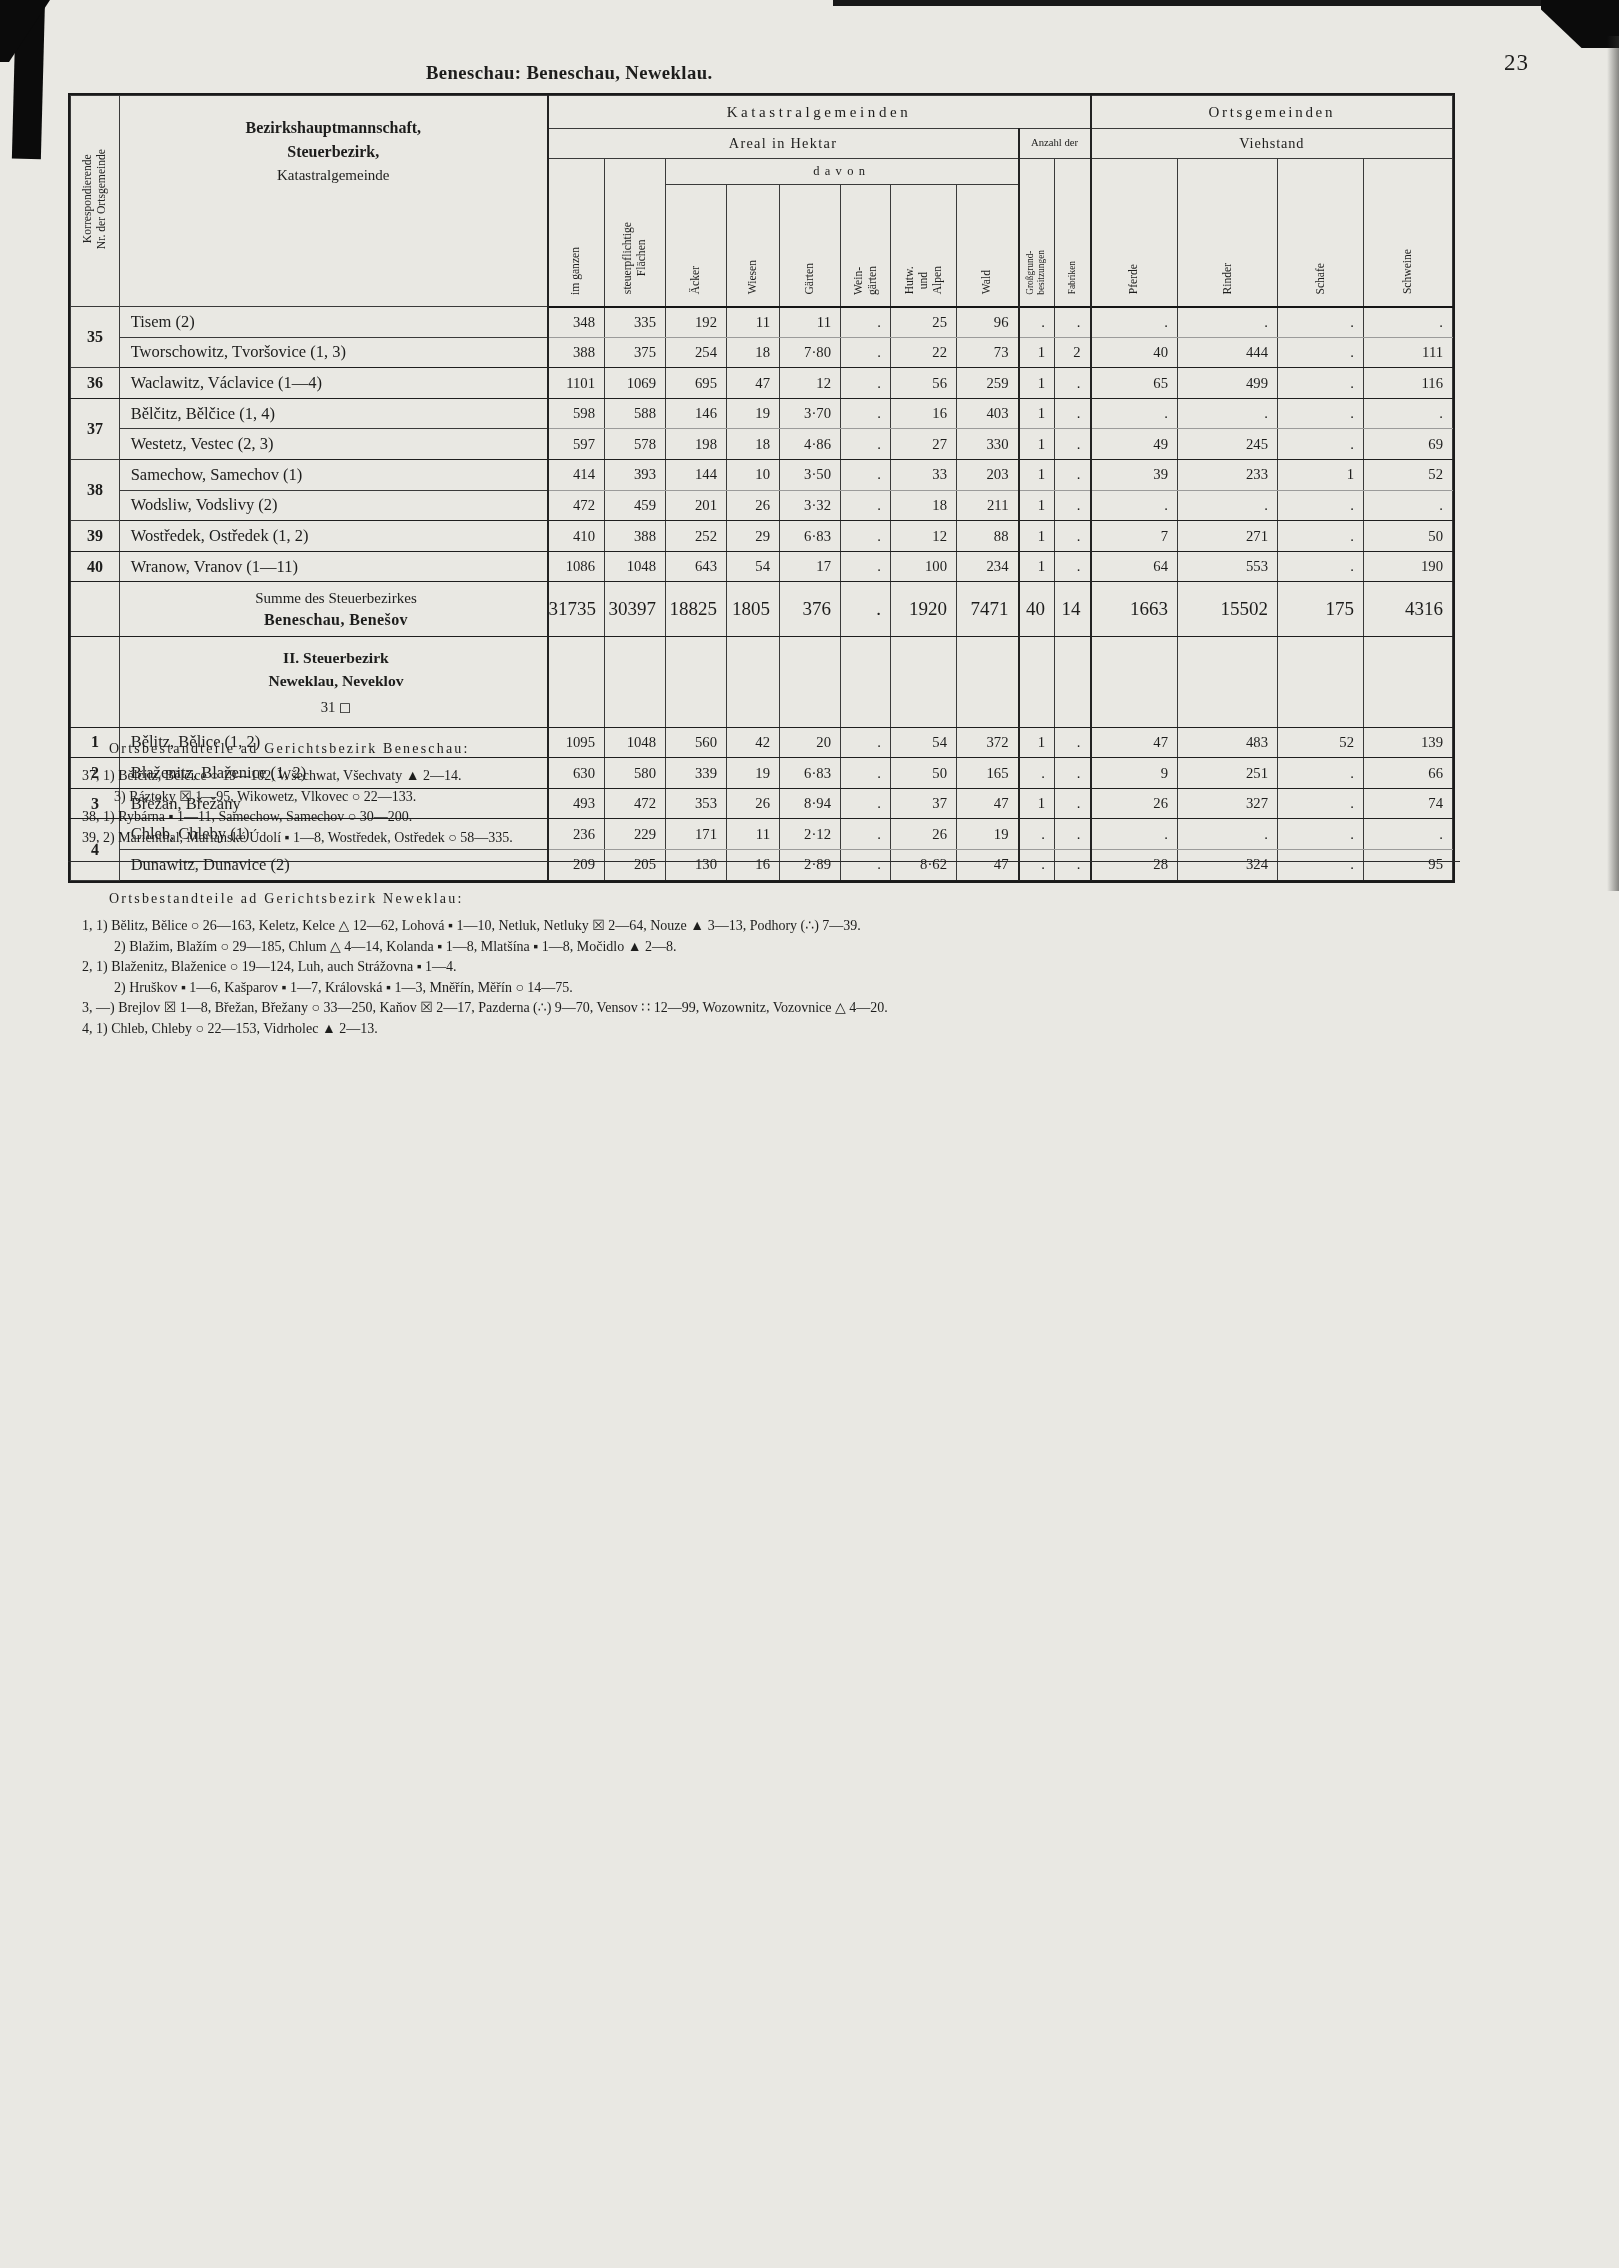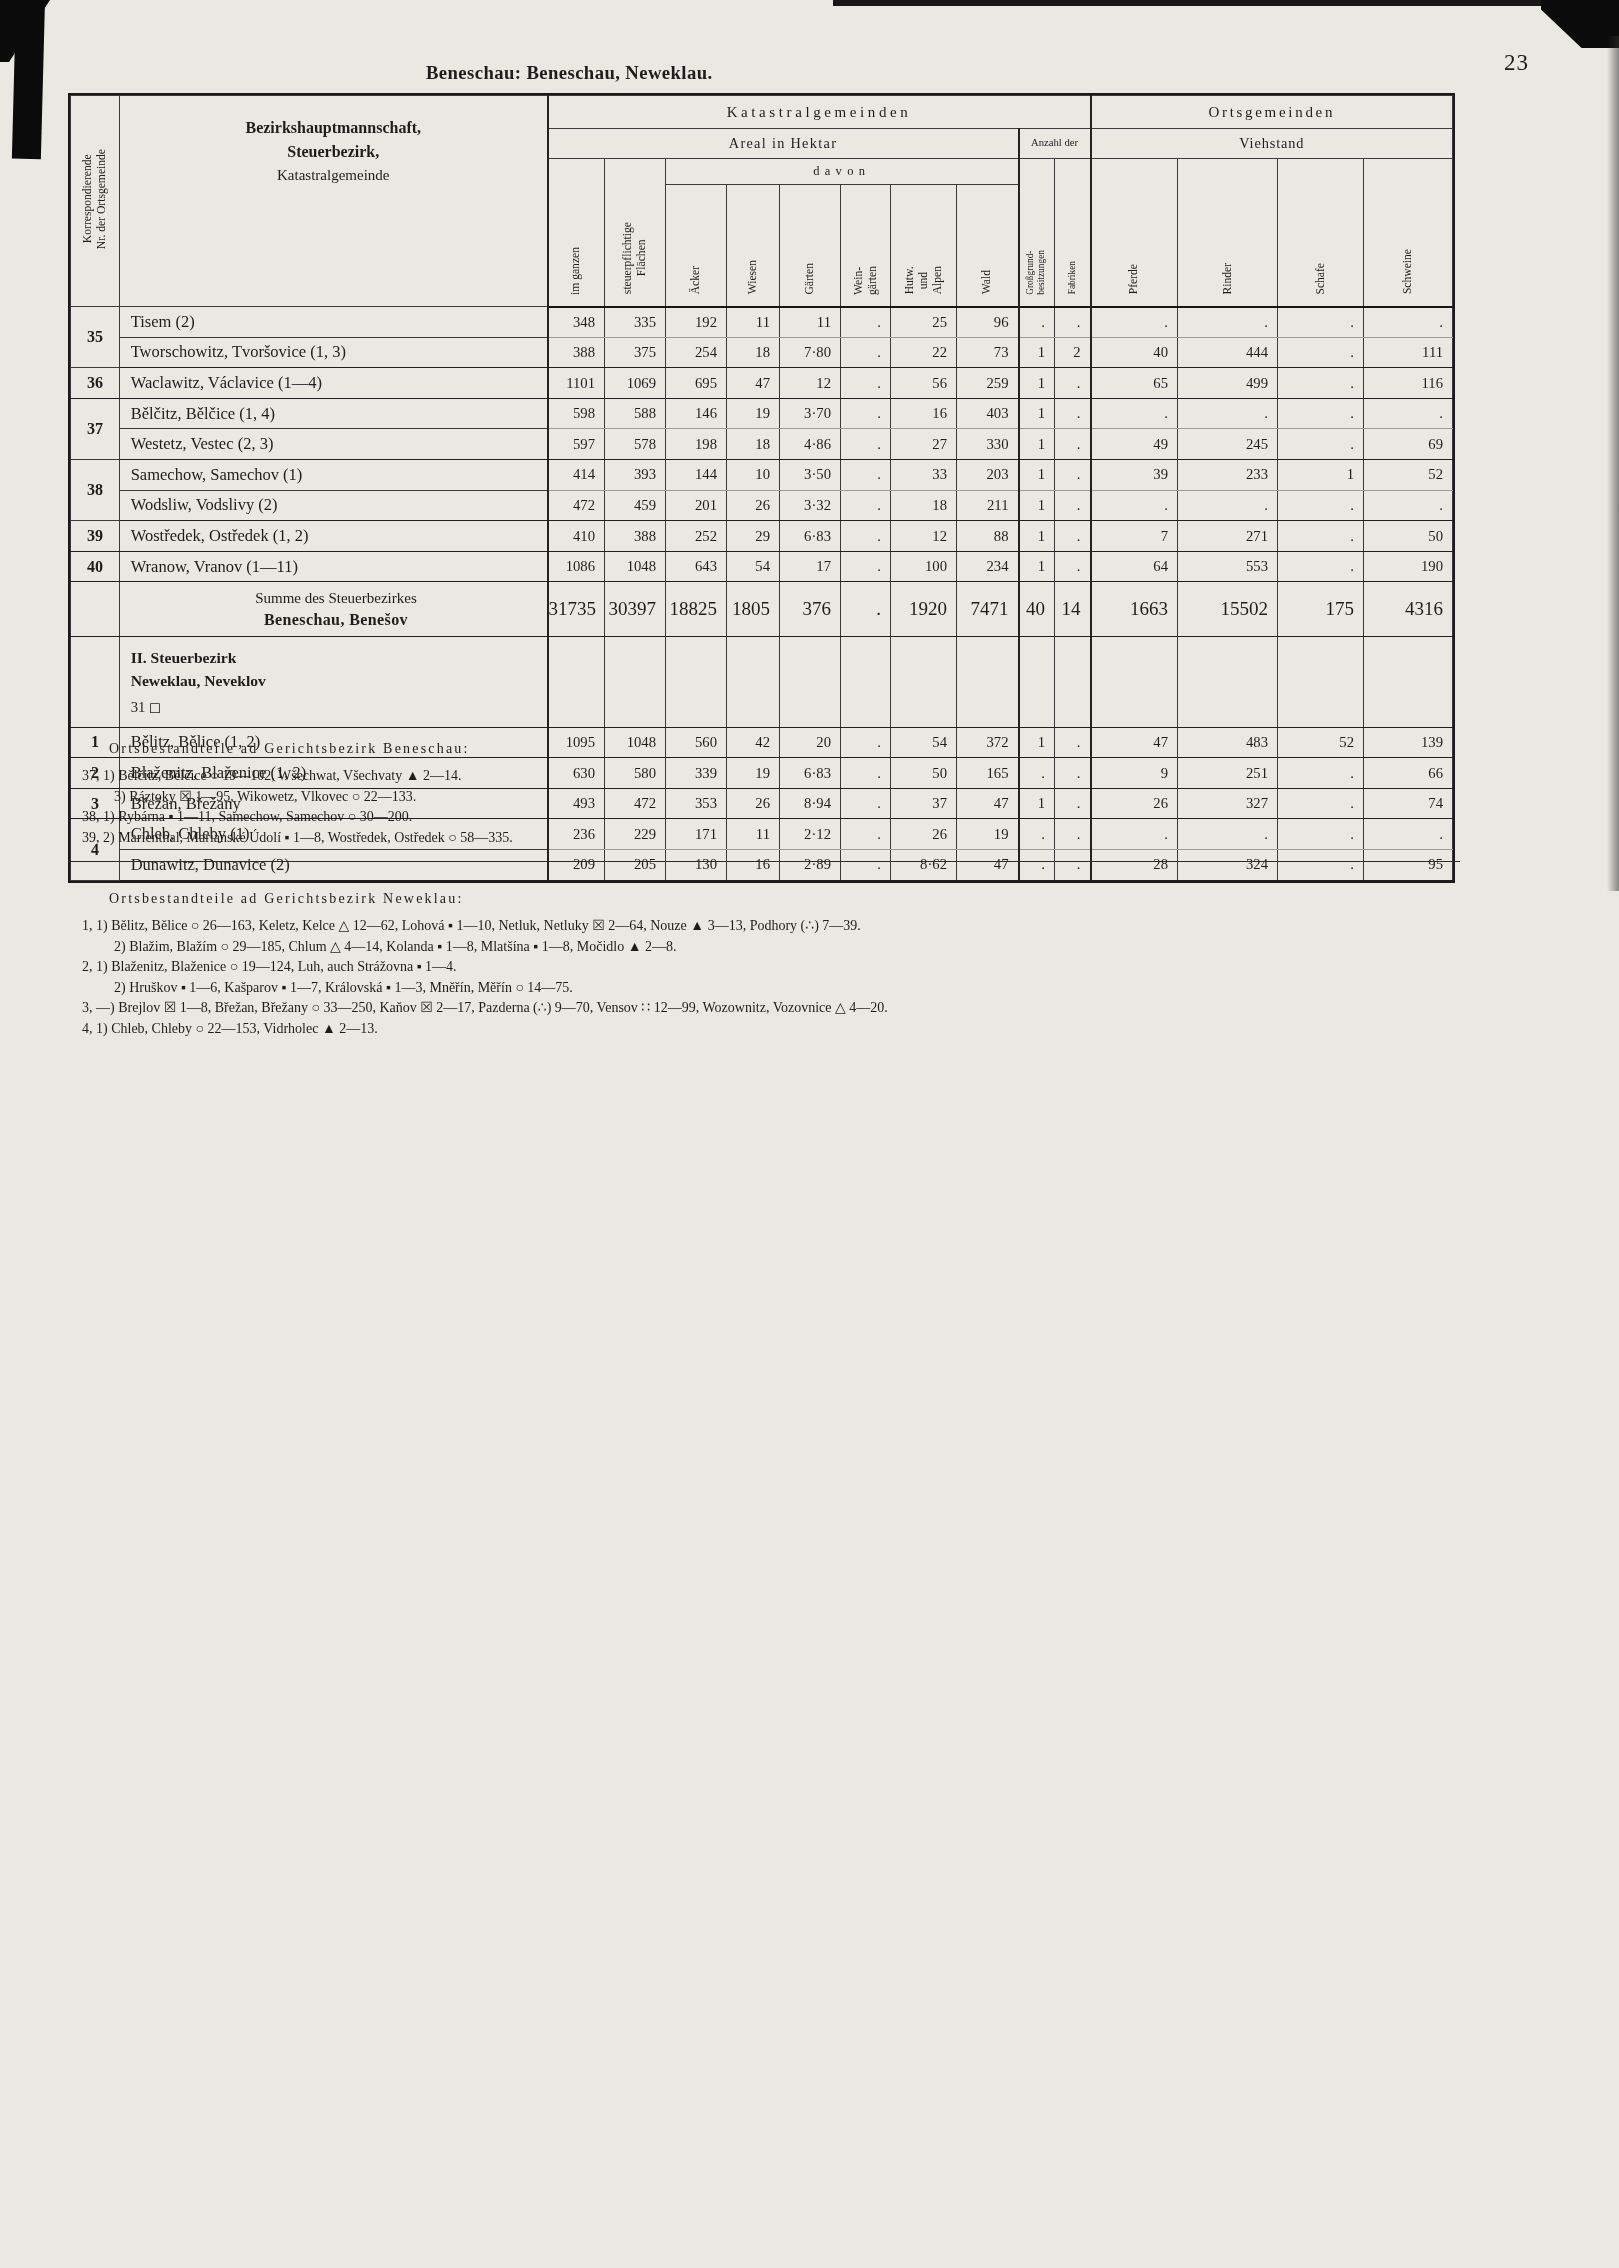--- a/index.html
+++ b/index.html
@@ -60,21 +60,21 @@
   td.v { text-align:right; padding-right:9px; border-left:0.9px solid #6b6b6b; border-bottom:0.9px solid #9b9b9a; }
   tr.group-end td { border-bottom:1.8px solid #1e1e1e; }
 
   tr.summe-row td { height:50px; }
   td.sum-name { text-align:center; }
   .sum-line { text-align:center; font-size:15px; line-height:1.4; }
   .sum-line.b { font-weight:bold; font-size:16px; letter-spacing:0.4px; }
   tr.summe-row td.v { font-size:19px; }
 
   tr.section-row td { height:86px; border-bottom:1.8px solid #1e1e1e; }
-  .sec-line { font-size:14.7px; line-height:1.5; }
+  .sec-line { text-align:center; font-size:14.7px; line-height:1.5; }
   .sec-line.b { font-weight:bold; font-size:15.6px; }
   .sec-line.sq { margin-top:3.6px; }
 
   
   .footblock { position:absolute; left:82px; width:1390px; }
   .footblock-1 { top:741px; }
   .foot-divider { position:absolute; left:68px; top:861px; width:1392px; border-top:1.8px solid #2b2b2b; }
   .footblock-2 { top:891px; }
   .foot-heading { letter-spacing:2.2px; font-size:14px; margin:0 0 9px 27px; }
   .foot-line { font-size:14px; line-height:20.5px; }

